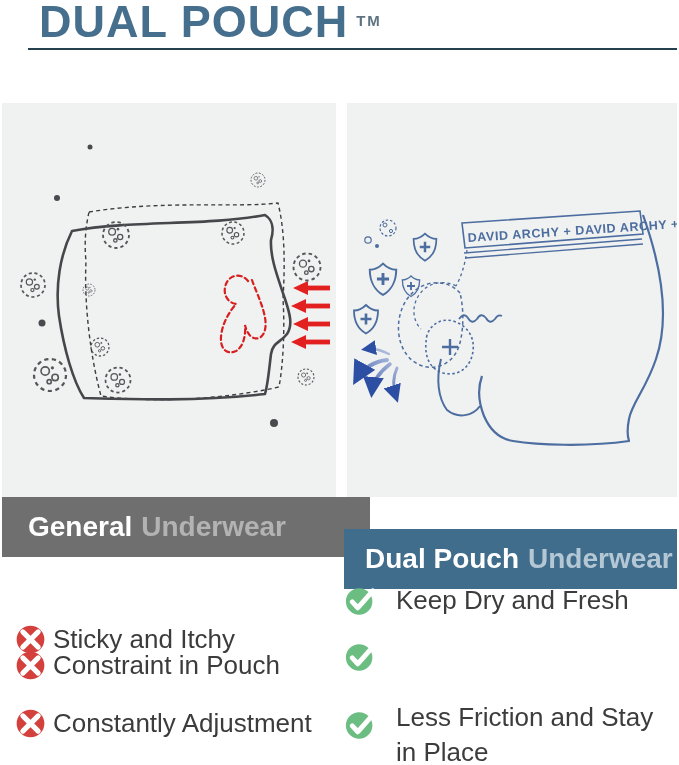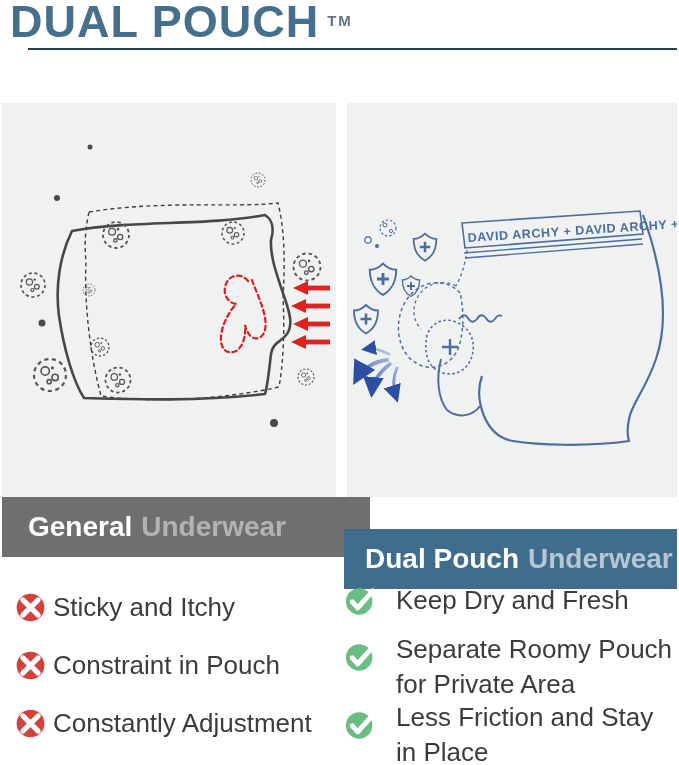--- a/index.html
+++ b/index.html
@@ -1,20 +1,20 @@
 <!DOCTYPE html>
 <html style="--title_blue: #466f8e; --divider: #24414e; --panel_bg: #f0f1f1; --banner_gray: #6f6f6f; --banner_blue: #416d8c; --cross_red: #d4413c; --check_green: #6bbd81; --arrow_red: #e32020; --sketch_gray: #46474b; --sketch_blue: #4c6d9f; --wind_dark: #2c4ea3;"><head>
 <meta charset="utf-8">
 <style>
   html,body{margin:0;padding:0;background:#fff;}
   .stage{position:relative;width:679px;height:765px;background:#ffffff;overflow:hidden;
          font-family:"Liberation Sans",sans-serif;}
 
   
-  .title{position:absolute;left:10px;top:0px;font-size:45px;font-weight:bold;
+  .title{position:absolute;left:39px;top:0px;font-size:45px;font-weight:bold;
          color:var(--title_blue,#466f8e);letter-spacing:1px;line-height:44px;white-space:nowrap;}
   .tm{font-size:15px;font-weight:bold;color:#5d7383;letter-spacing:2px;
       vertical-align:top;margin-left:8px;position:relative;top:-1px;}
   .divider{position:absolute;left:28px;top:48px;width:649px;height:2px;
            background:var(--divider,#24414e);}
 
   
   .panel{position:absolute;top:103px;height:394px;background:var(--panel_bg,#f0f1f1);}
   .panel-left{left:2px;width:334px;}
   .panel-right{left:347px;width:330px;}
@@ -27,21 +27,21 @@
   .banner-right{left:344px;width:333px;background:var(--banner_blue,#416d8c);padding-left:21px;margin-top:32px;}
   .banner .primary{color:#ffffff;}
   .banner-left .secondary{color:#b3b3b3;margin-left:9px;}
   .banner-right .secondary{color:#b4c7d4;margin-left:9px;}
 
   
   .row{position:absolute;display:flex;align-items:center;}
   .row .icon{width:31px;height:31px;flex:none;}
   .row-label{font-size:26px;color:#3c3c3c;line-height:35px;white-space:pre-line;}
   .list-left .row{left:15px;width:322px;gap:7px;height:60px;}
-  #con-0{top:577px;} #con-1{top:635px;} #con-2{top:693px;}
+  #con-0{top:609px;} #con-1{top:635px;} #con-2{top:693px;}
   .list-right .row{left:345px;width:332px;gap:20px;}
   #pro-0{top:570px;height:60px;}
   #pro-1{top:632px;} #pro-2{top:700px;}
   .row.multi{align-items:flex-start;}
   .row.multi .icon{margin-top:9px;}
 </style>
 </head>
 <body>
 
 <div class="stage">
@@ -202,22 +202,20 @@
         <circle cx="15.5" cy="18" r="14.5" fill="var(--check_green,#6bbd81)"></circle>
         <path d="M8,18.5 L14,25 L30.5,6.5" fill="none" stroke="#fff" stroke-width="5.4" stroke-linecap="round" stroke-linejoin="round"></path>
       </svg>
       <div class="row-label">Keep Dry and Fresh</div>
     </div>
     <div class="row multi" id="pro-1">
       <svg class="icon" viewBox="0 0 34 34">
         <circle cx="15.5" cy="18" r="14.5" fill="var(--check_green,#6bbd81)"></circle>
         <path d="M8,18.5 L14,25 L30.5,6.5" fill="none" stroke="#fff" stroke-width="5.4" stroke-linecap="round" stroke-linejoin="round"></path>
       </svg>
-      <div class="row-label">Separate Roomy Pouch
-for Private Area</div>
     </div>
     <div class="row multi" id="pro-2">
       <svg class="icon" viewBox="0 0 34 34">
         <circle cx="15.5" cy="18" r="14.5" fill="var(--check_green,#6bbd81)"></circle>
         <path d="M8,18.5 L14,25 L30.5,6.5" fill="none" stroke="#fff" stroke-width="5.4" stroke-linecap="round" stroke-linejoin="round"></path>
       </svg>
       <div class="row-label">Less Friction and Stay
 in Place</div>
     </div>
   </div>

